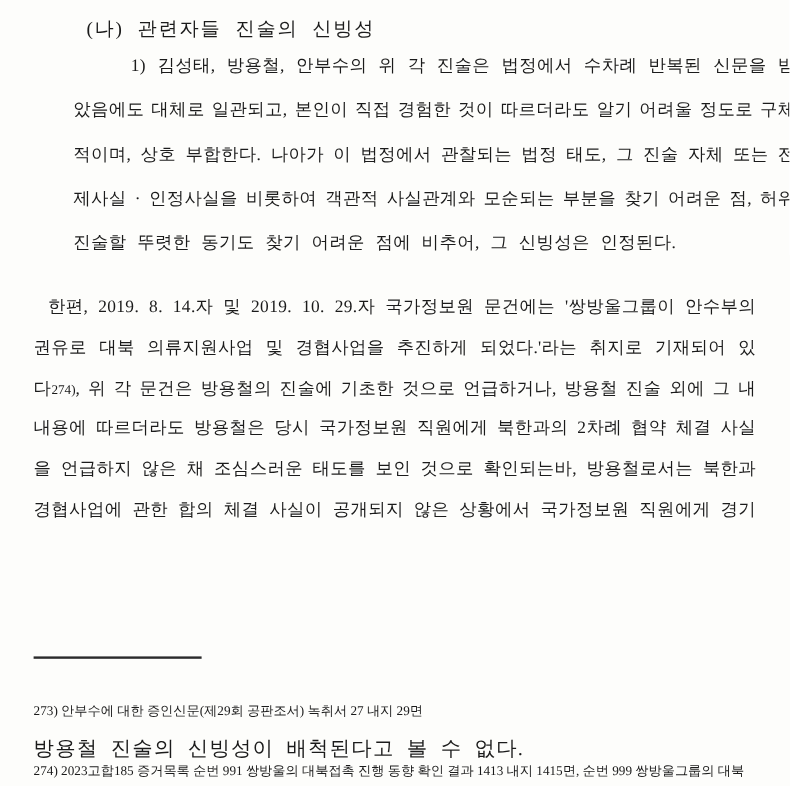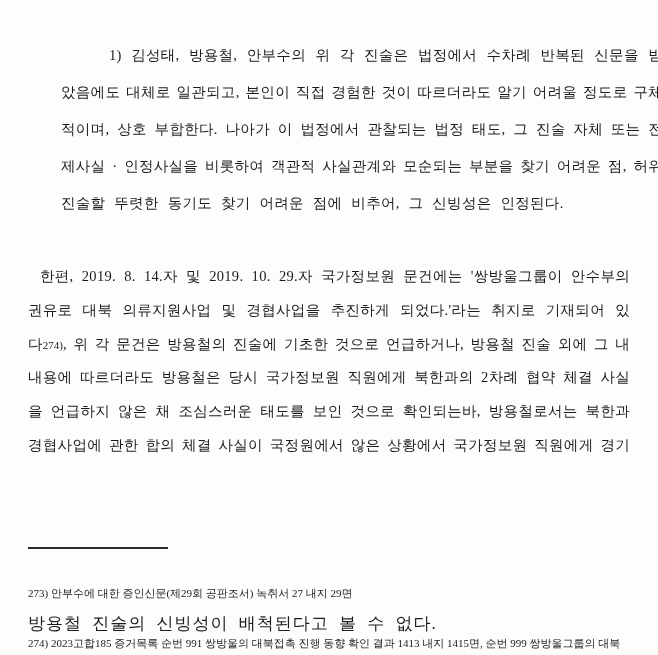--- a/index.html
+++ b/index.html
@@ -37,21 +37,21 @@
     text-align: justify;
     text-align-last: justify;
     overflow: hidden;
   }
   .ln.short {
     text-align: right;
     text-align-last: left;
     word-spacing: 5px;
   }
   .ind-1 { text-indent: 48px; }
-  .ind-2 { text-indent: 12px; margin-top: 20px; }
+  .ind-2 { text-indent: 12px; }
   .fnref {
     font-size: 11px;
     letter-spacing: 0;
   }
   .fn-sep {
     position: absolute;
     top: 547px;
     left: 28px;
     width: 140px;
     border-top: 2px solid #2b2b2b;
@@ -78,36 +78,37 @@
     letter-spacing: 1px;
     word-spacing: 5px;
     white-space: nowrap;
   }
 </style>
 </head>
 <body>
 
 <div class="page">
 
+  <div class="heading">(나) 관련자들 진술의 신빙성</div>
 
   <div class="para p1">
     <div class="ln ind-1">1) 김성태, 방용철, 안부수의 위 각 진술은 법정에서 수차례 반복된 신문을 받</div>
     <div class="ln">았음에도 대체로 일관되고, 본인이 직접 경험한 것이 따르더라도 알기 어려울 정도로 구체</div>
     <div class="ln">적이며, 상호 부합한다. 나아가 이 법정에서 관찰되는 법정 태도, 그 진술 자체 또는 전</div>
     <div class="ln">제사실 · 인정사실을 비롯하여 객관적 사실관계와 모순되는 부분을 찾기 어려운 점, 허위</div>
     <div class="ln short">진술할 뚜렷한 동기도 찾기 어려운 점에 비추어, 그 신빙성은 인정된다.</div>
   </div>
 
   <div class="para p2">
     <div class="ln ind-2">한편, 2019. 8. 14.자 및 2019. 10. 29.자 국가정보원 문건에는 '쌍방울그룹이 안수부의</div>
     <div class="ln">권유로 대북 의류지원사업 및 경협사업을 추진하게 되었다.'라는 취지로 기재되어 있</div>
     <div class="ln"><span>다</span><span class="fnref">274)</span><span>, 위 각 문건은 방용철의 진술에 기초한 것으로 언급하거나, 방용철 진술 외에 그 내</span></div>
     <div class="ln">내용에 따르더라도 방용철은 당시 국가정보원 직원에게 북한과의 2차례 협약 체결 사실</div>
     <div class="ln">을 언급하지 않은 채 조심스러운 태도를 보인 것으로 확인되는바, 방용철로서는 북한과</div>
-    <div class="ln">경협사업에 관한 합의 체결 사실이 국정원에서 않은 상황에서 국가정보원 직원에게 경기</div>
+    <div class="ln">경협사업에 관한 합의 체결 사실이 공개되지 않은 상황에서 국가정보원 직원에게 경기</div>
   </div>
 
   <div class="fn-sep"></div>
 
   <div class="footnotes">
     <div class="fn-line">273) 안부수에 대한 증인신문(제29회 공판조서) 녹취서 27 내지 29면</div>
     <div class="fn-line">274) 2023고합185 증거목록 순번 991 쌍방울의 대북접촉 진행 동향 확인 결과 1413 내지 1415면, 순번 999 쌍방울그룹의 대북</div>
     <div class="fn-line fn-cont">경협사업 추진 경과 1424 내지 1426면</div>
   </div>
 

